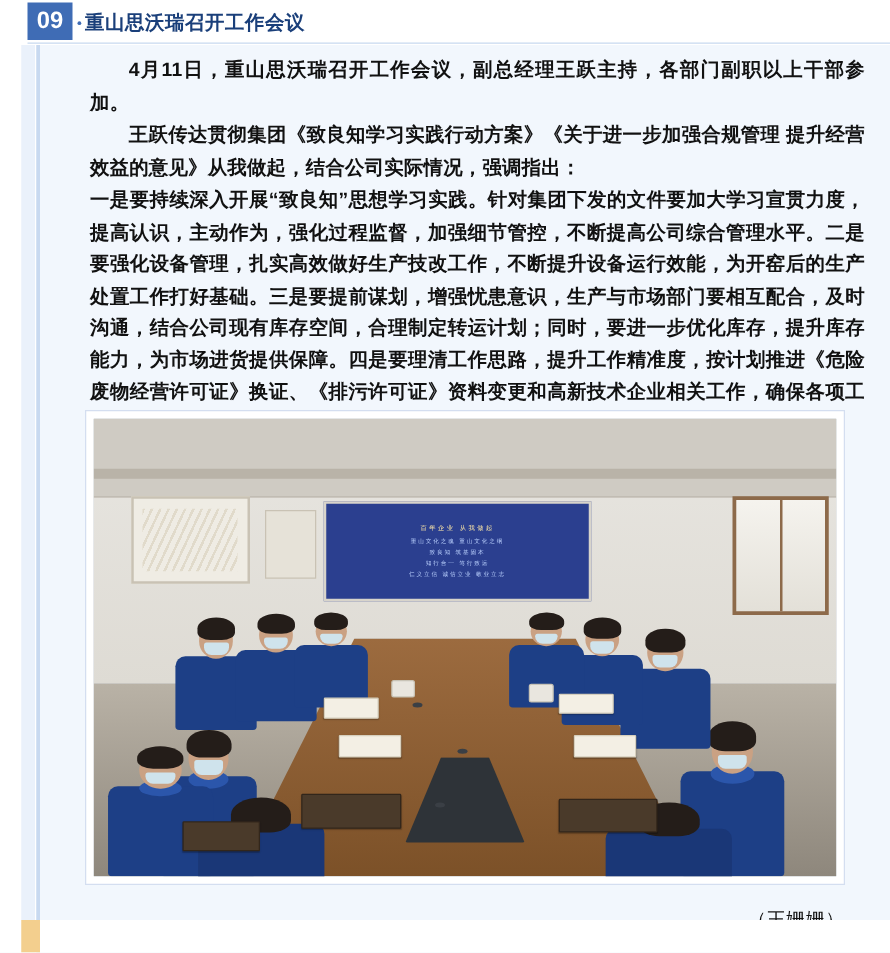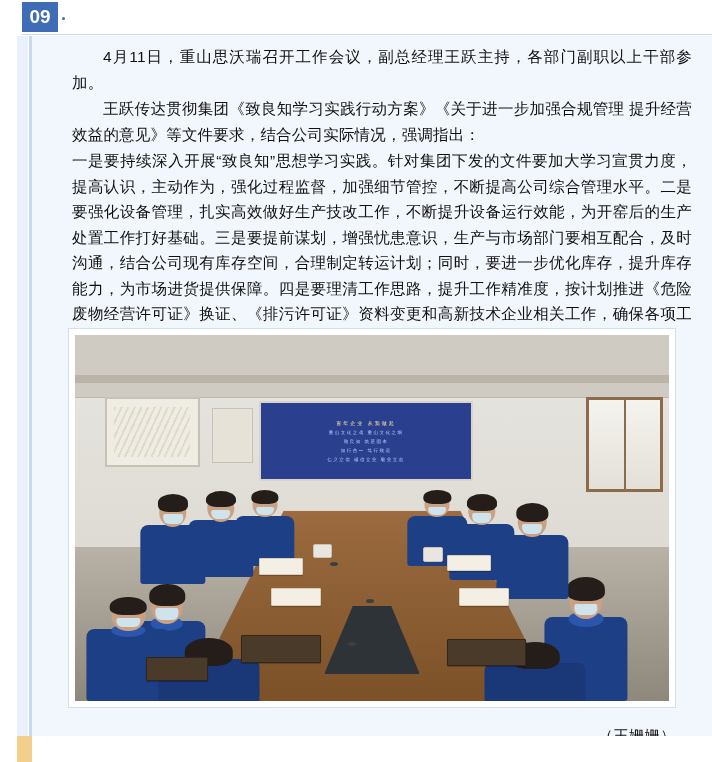--- a/index.html
+++ b/index.html
@@ -102,20 +102,21 @@
     width: 680px;
     height: 700px;
     background: #f2f7fd;
   }
 
   .article {
     position: absolute;
     left: 40px;
     top: 8px;
     width: 620px;
+    font-weight: bold;
   }
 
   p.para {
     margin: 0 0 0 0;
     font-size: 15.5px;
     line-height: 25.5px;
     color: #111111;
     text-align: justify;
     text-justify: inter-ideograph;
     font-family: "Liberation Sans", sans-serif;
@@ -327,28 +328,29 @@
 <body>
 
 <div class="left-strip">
   <div class="left-strip-inner"></div>
 </div>
 <div class="left-strip-accent"></div>
 
 <div class="header">
   <div class="header-num-box">09</div>
   <div class="header-dot"></div>
+  <div class="header-title">重山思沃瑞召开工作会议</div>
   <div class="header-rule"></div>
 </div>
 
 <div class="page-body">
 
   <div class="article">
     <p class="para indent p1">4月11日，重山思沃瑞召开工作会议，副总经理王跃主持，各部门副职以上干部参加。</p>
-    <p class="para indent p2">王跃传达贯彻集团《致良知学习实践行动方案》《关于进一步加强合规管理 提升经营效益的意见》等文件要求，结合公司实际情况，强调指出：</p>
+    <p class="para indent p2">王跃传达贯彻集团《致良知学习实践行动方案》《关于进一步加强合规管理 提升经营效益的意见》从我做起，结合公司实际情况，强调指出：</p>
     <p class="para p3">一是要持续深入开展“致良知”思想学习实践。针对集团下发的文件要加大学习宣贯力度，提高认识，主动作为，强化过程监督，加强细节管控，不断提高公司综合管理水平。二是要强化设备管理，扎实高效做好生产技改工作，不断提升设备运行效能，为开窑后的生产处置工作打好基础。三是要提前谋划，增强忧患意识，生产与市场部门要相互配合，及时沟通，结合公司现有库存空间，合理制定转运计划；同时，要进一步优化库存，提升库存能力，为市场进货提供保障。四是要理清工作思路，提升工作精准度，按计划推进《危险废物经营许可证》换证、《排污许可证》资料变更和高新技术企业相关工作，确保各项工作有力高效开展。</p>
   </div>
 
   <div class="photo-wrap">
     <div class="photo">
 
       <div class="wall"></div>
       <div class="wall-upper"></div>
       <div class="ceiling-beam"></div>
 

